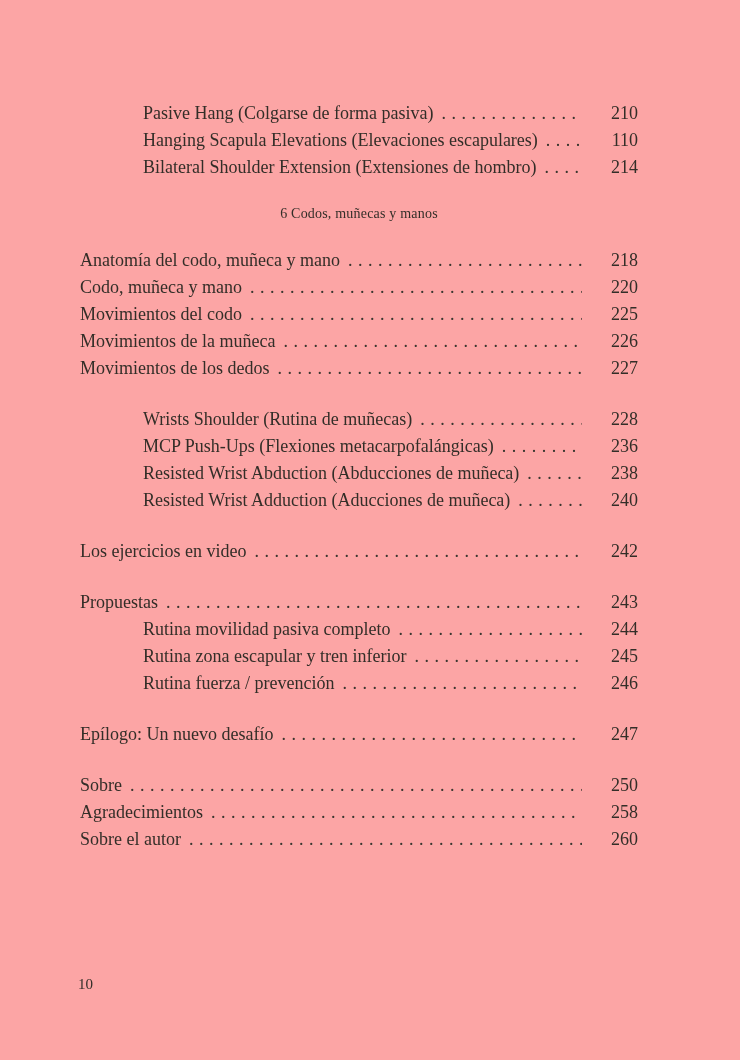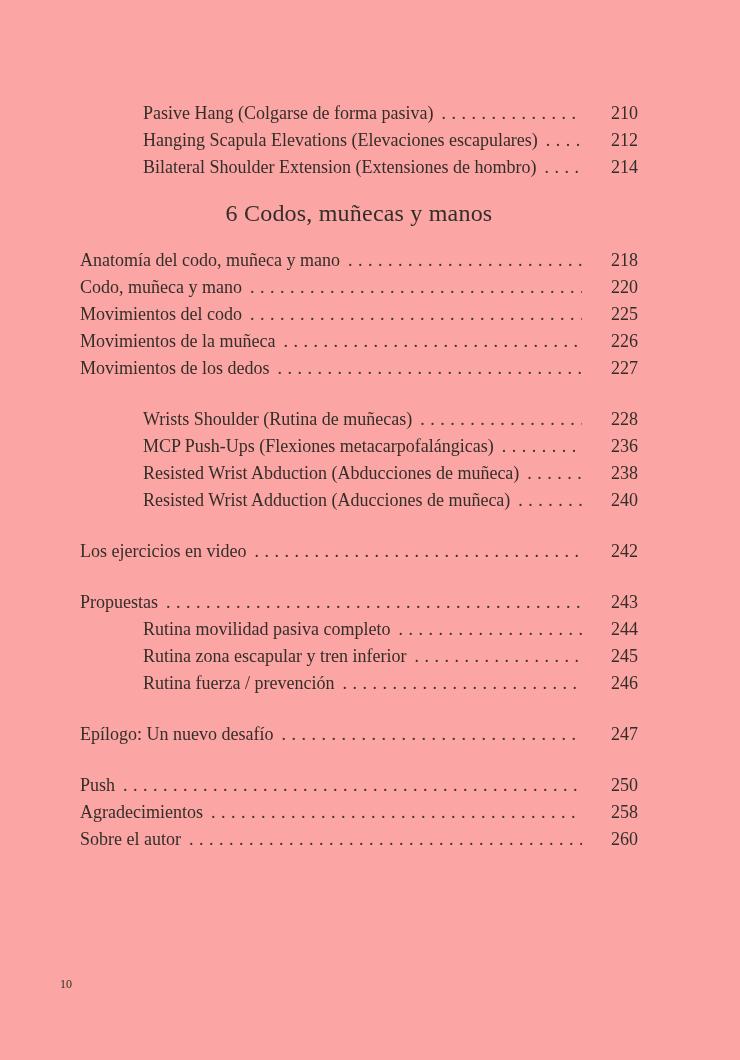--- a/index.html
+++ b/index.html
@@ -23,21 +23,21 @@
     line-height: 27px;
   }
 
   
   .toc > * + * { margin-top: 24px; }
   .toc-section + .toc-heading { margin-top: 19px; }
   .toc-heading + .toc-section { margin-top: 20px; }
 
   .toc-heading {
     text-align: center;
-    font-size: 24px;
+    font-size: 14px;
     letter-spacing: 0.2px;
   }
 
   .toc-row { display: flex; align-items: baseline; }
   .toc-row.indent { padding-left: 63px; }
 
   .toc-title { white-space: nowrap; flex: 0 0 auto; }
 
   .dot-leader {
     flex: 1 1 auto;
@@ -53,42 +53,42 @@
   }
 
   .toc-page-num {
     flex: 0 0 44px;
     margin-left: 12px;
     text-align: right;
   }
 
   .folio {
     position: absolute;
-    left: 60px;
+    left: 78px;
     top: 974px;
-    font-size: 12px;
+    font-size: 15px;
     line-height: 20px;
     color: #332e28;
   }
 </style>
 </head>
 <body>
 
 <div class="page">
   <nav class="toc">
       <div class="toc-section">
         <div class="toc-row indent">
           <span class="toc-title">Pasive Hang (Colgarse de forma pasiva)</span>
           <span class="dot-leader"></span>
           <span class="toc-page-num">210</span>
         </div>
         <div class="toc-row indent">
           <span class="toc-title">Hanging Scapula Elevations (Elevaciones escapulares)</span>
           <span class="dot-leader"></span>
-          <span class="toc-page-num">212</span>
+          <span class="toc-page-num">110</span>
         </div>
         <div class="toc-row indent">
           <span class="toc-title">Bilateral Shoulder Extension (Extensiones de hombro)</span>
           <span class="dot-leader"></span>
           <span class="toc-page-num">214</span>
         </div>
       </div>
       <div class="toc-heading">6 Codos, muñecas y manos</div>
       <div class="toc-section">
         <div class="toc-row">
@@ -170,21 +170,21 @@
       </div>
       <div class="toc-section">
         <div class="toc-row">
           <span class="toc-title">Epílogo: Un nuevo desafío</span>
           <span class="dot-leader"></span>
           <span class="toc-page-num">247</span>
         </div>
       </div>
       <div class="toc-section">
         <div class="toc-row">
-          <span class="toc-title">Push</span>
+          <span class="toc-title">Sobre</span>
           <span class="dot-leader"></span>
           <span class="toc-page-num">250</span>
         </div>
         <div class="toc-row">
           <span class="toc-title">Agradecimientos</span>
           <span class="dot-leader"></span>
           <span class="toc-page-num">258</span>
         </div>
         <div class="toc-row">
           <span class="toc-title">Sobre el autor</span>

